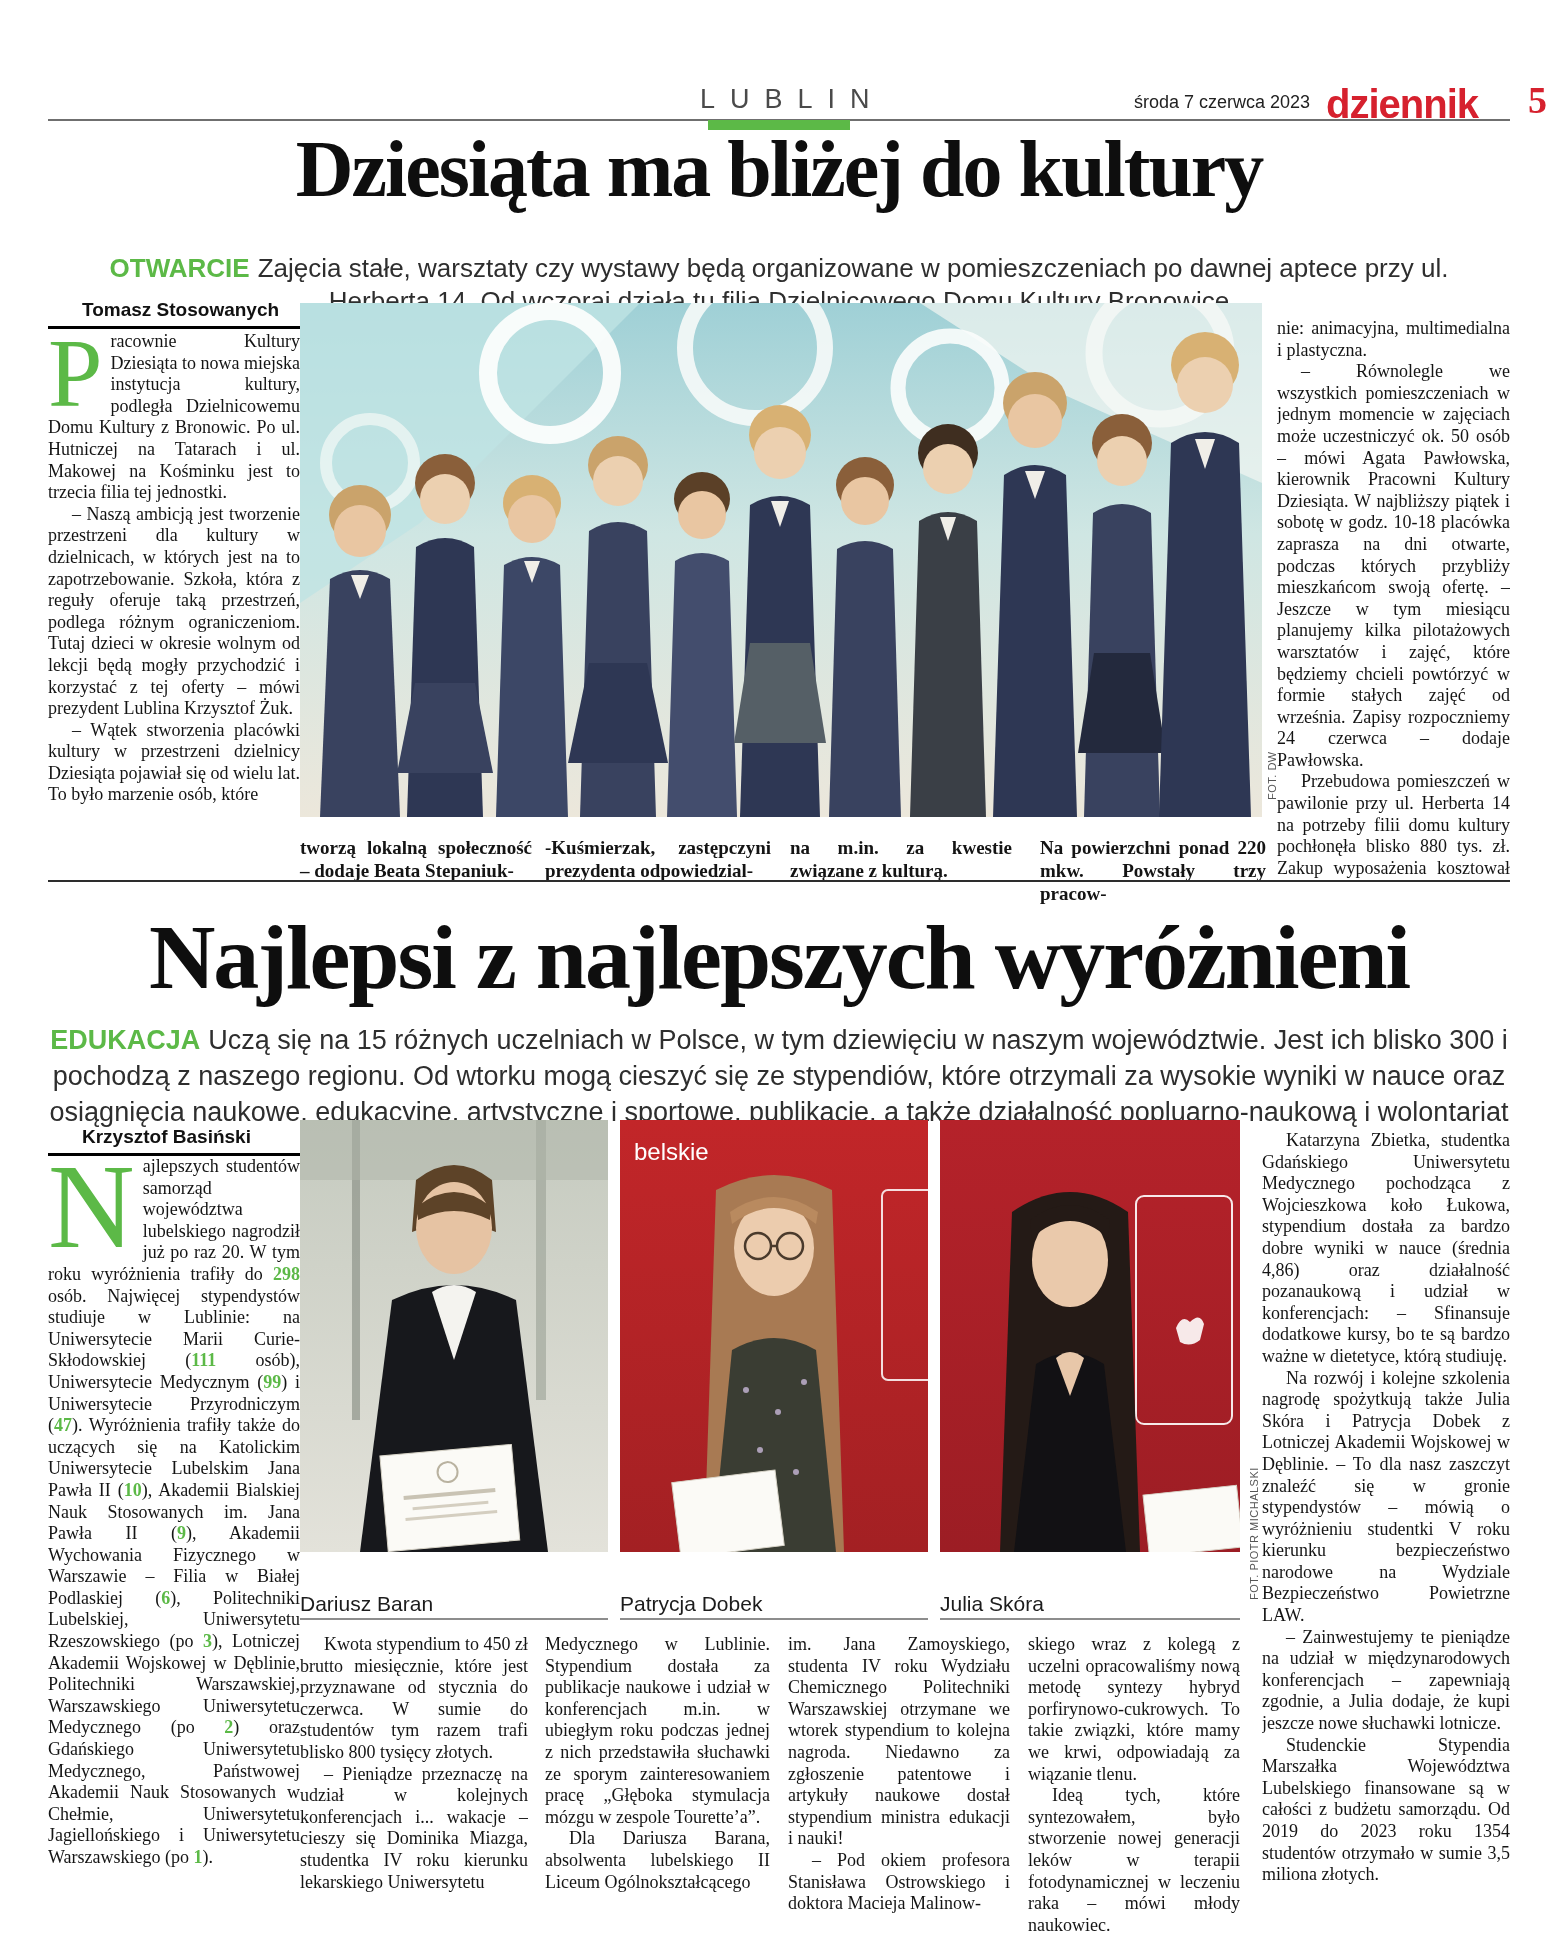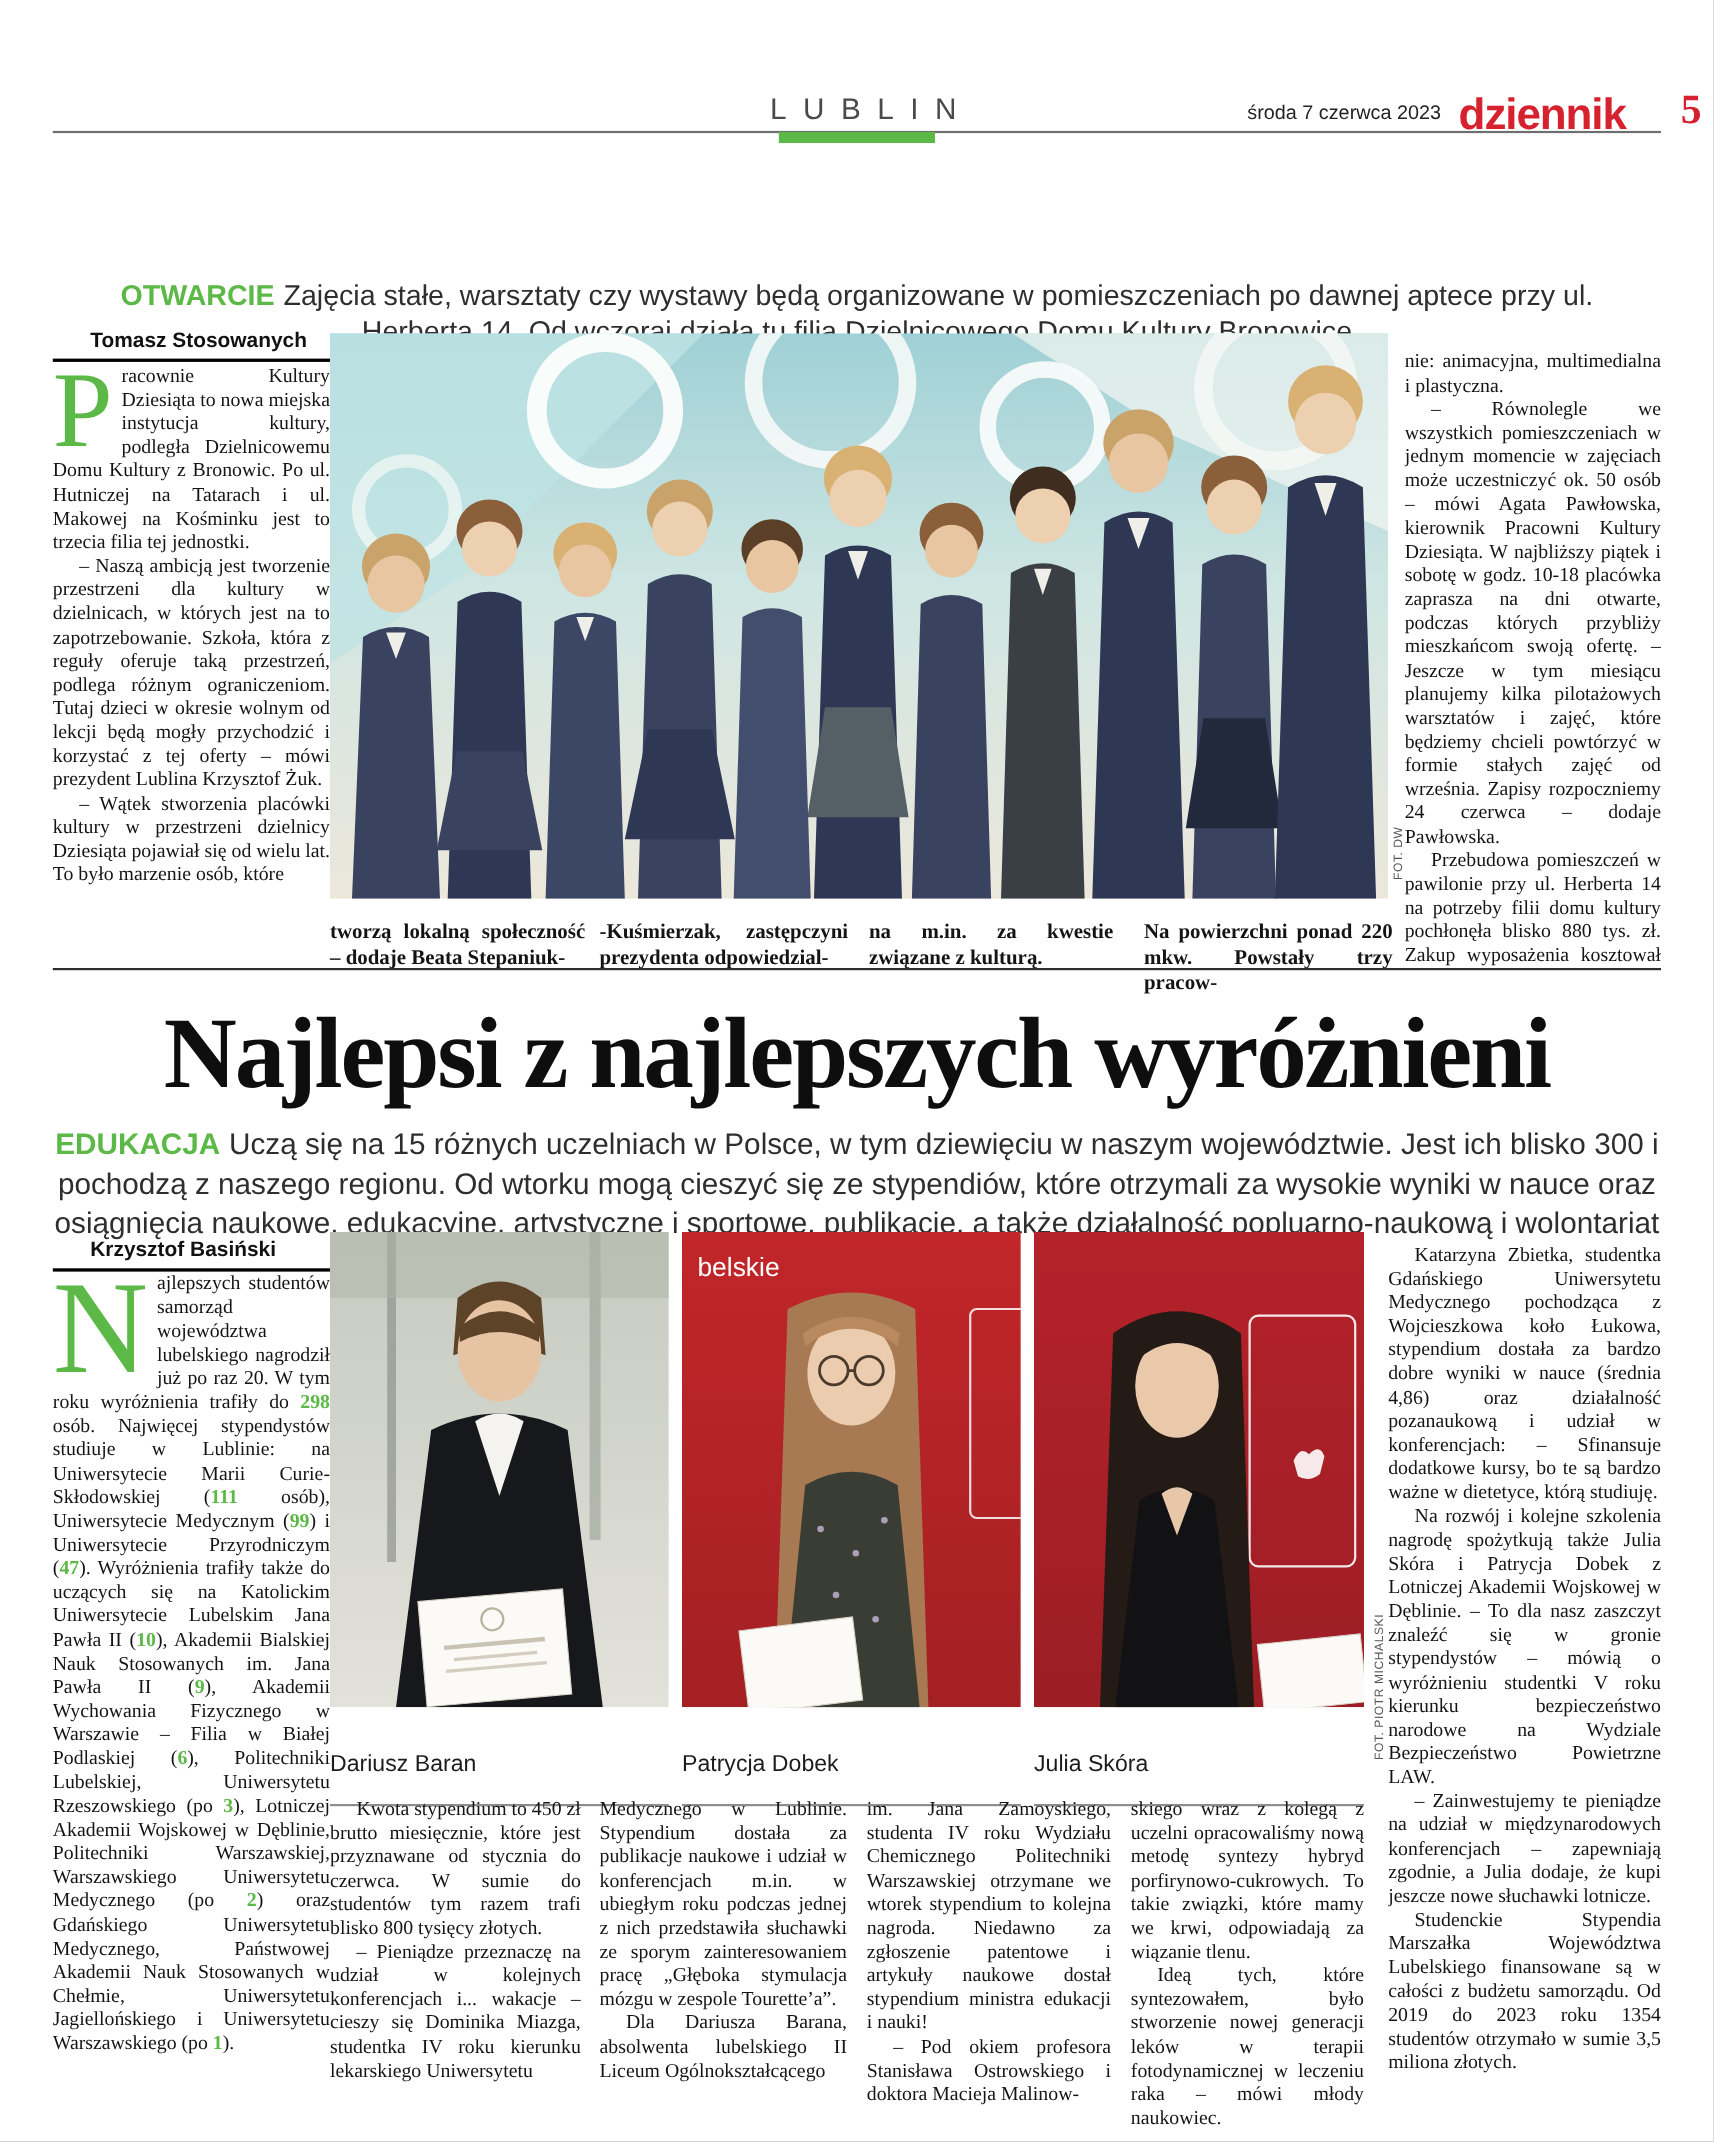--- a/index.html
+++ b/index.html
@@ -35,39 +35,40 @@
   .col p{margin:0;}
   .col p.ind{text-indent:24px;}
   .dropcap{float:left;font-family:"Liberation Serif",serif;font-size:98px;line-height:80px;
         padding:2px 8px 0 0;}
   .dropcap.n{font-size:120px;line-height:98px;}
   .gnum{font-weight:bold;}
   
   .a1cap{position:absolute;top:836px;font-weight:bold;font-size:19px;line-height:23px;
         text-align:justify;font-family:"Liberation Serif",serif;}
   .pname{position:absolute;top:1592px;font-family:"Liberation Sans",sans-serif;font-size:21px;
-        color:#1c1c1c;border-bottom:2px solid #8d8d8d;padding-bottom:24px;}
+        color:#1c1c1c;border-bottom:2px solid #8d8d8d;padding-bottom:2px;}
   .credit{position:absolute;font-family:"Liberation Sans",sans-serif;font-size:11px;color:#555;
         letter-spacing:.5px;transform:rotate(-90deg);transform-origin:left top;white-space:nowrap;}
   .divider{position:absolute;top:880px;left:48px;width:1462px;height:2px;background:#2d2d2d;}
   .photo{position:absolute;}
   .photo svg{display:block;}
 </style>
 <style>.acc-green{color:#5cb947;}.acc-red{color:#d6212e;}.acc-bg{background:#5cb947;}.gnum{color:#5cb947;}</style></head>
 <body>
 
 <div class="page">
 
   <div class="section-label">LUBLIN</div>
   <div class="head-rule"></div>
   <div class="green-bar acc-bg"></div>
   <div class="mast-date">środa 7 czerwca 2023</div>
   <div class="mast-logo acc-red">dziennik</div>
   <div class="mast-page acc-red">5</div>
 
+  <div class="headline h1a">Dziesiąta ma bliżej do kultury</div>
   <div class="lead lead1">
     <span class="kicker acc-green">OTWARCIE</span><span>Zajęcia stałe, warsztaty czy wystawy będą organizowane w pomieszczeniach po dawnej aptece przy ul. Herberta 14. Od wczoraj działa tu filia Dzielnicowego Domu Kultury Bronowice</span>
   </div>
 
   <div class="byline" style="left:48px;top:299px;">Tomasz Stosowanych</div>
 
   <div class="col" style="left:48px;top:331px;width:252px;height:548px;">
     <p><span class="dropcap acc-green">P</span><span>racownie Kultury Dziesiąta to nowa miejska instytucja kultury, podległa Dzielnicowemu Domu Kultury z Bronowic. Po ul. Hutniczej na Tatarach i ul. Makowej na Kośminku jest to trzecia filia tej jednostki.</span></p>
     <p class="ind">– Naszą ambicją jest tworzenie przestrzeni dla kultury w dzielnicach, w których jest na to zapotrzebowanie. Szkoła, która z reguły oferuje taką przestrzeń, podlega różnym ograniczeniom. Tutaj dzieci w okresie wolnym od lekcji będą mogły przychodzić i korzystać z tej oferty – mówi prezydent Lublina Krzysztof Żuk.</p>
     <p class="ind">– Wątek stworzenia placówki kultury w przestrzeni dzielnicy Dziesiąta pojawiał się od wielu lat. To było marzenie osób, które</p>

